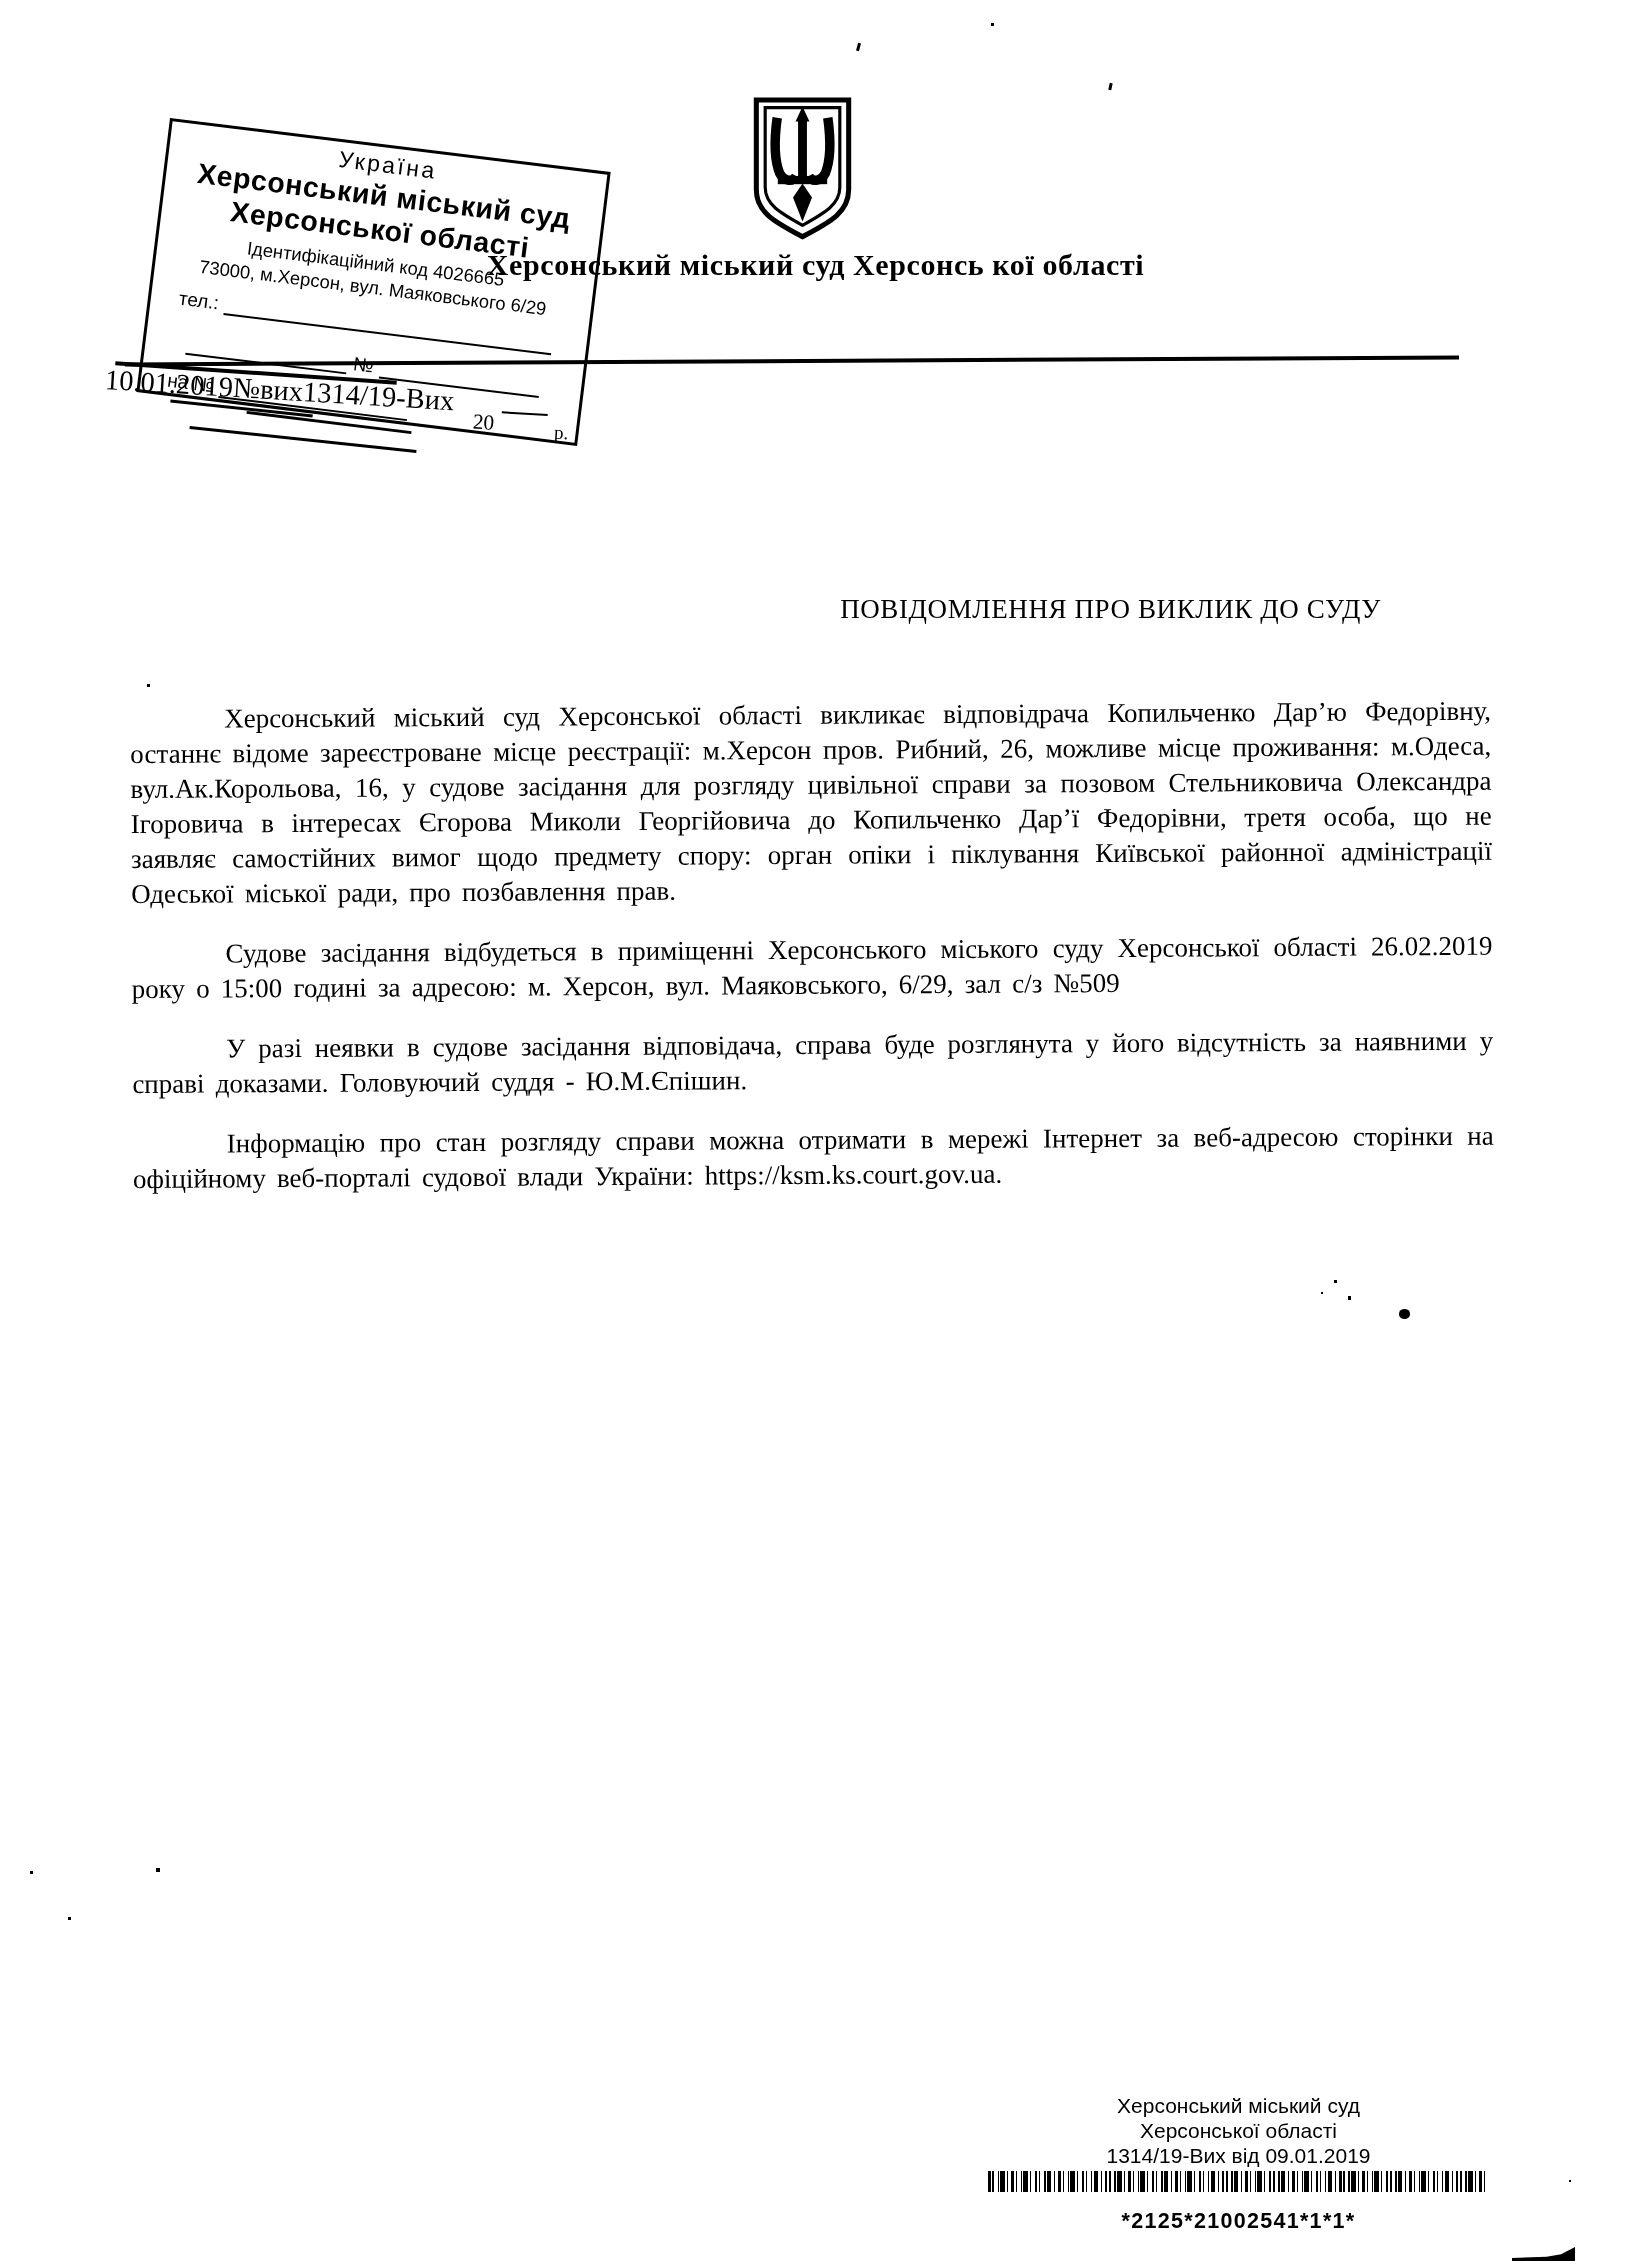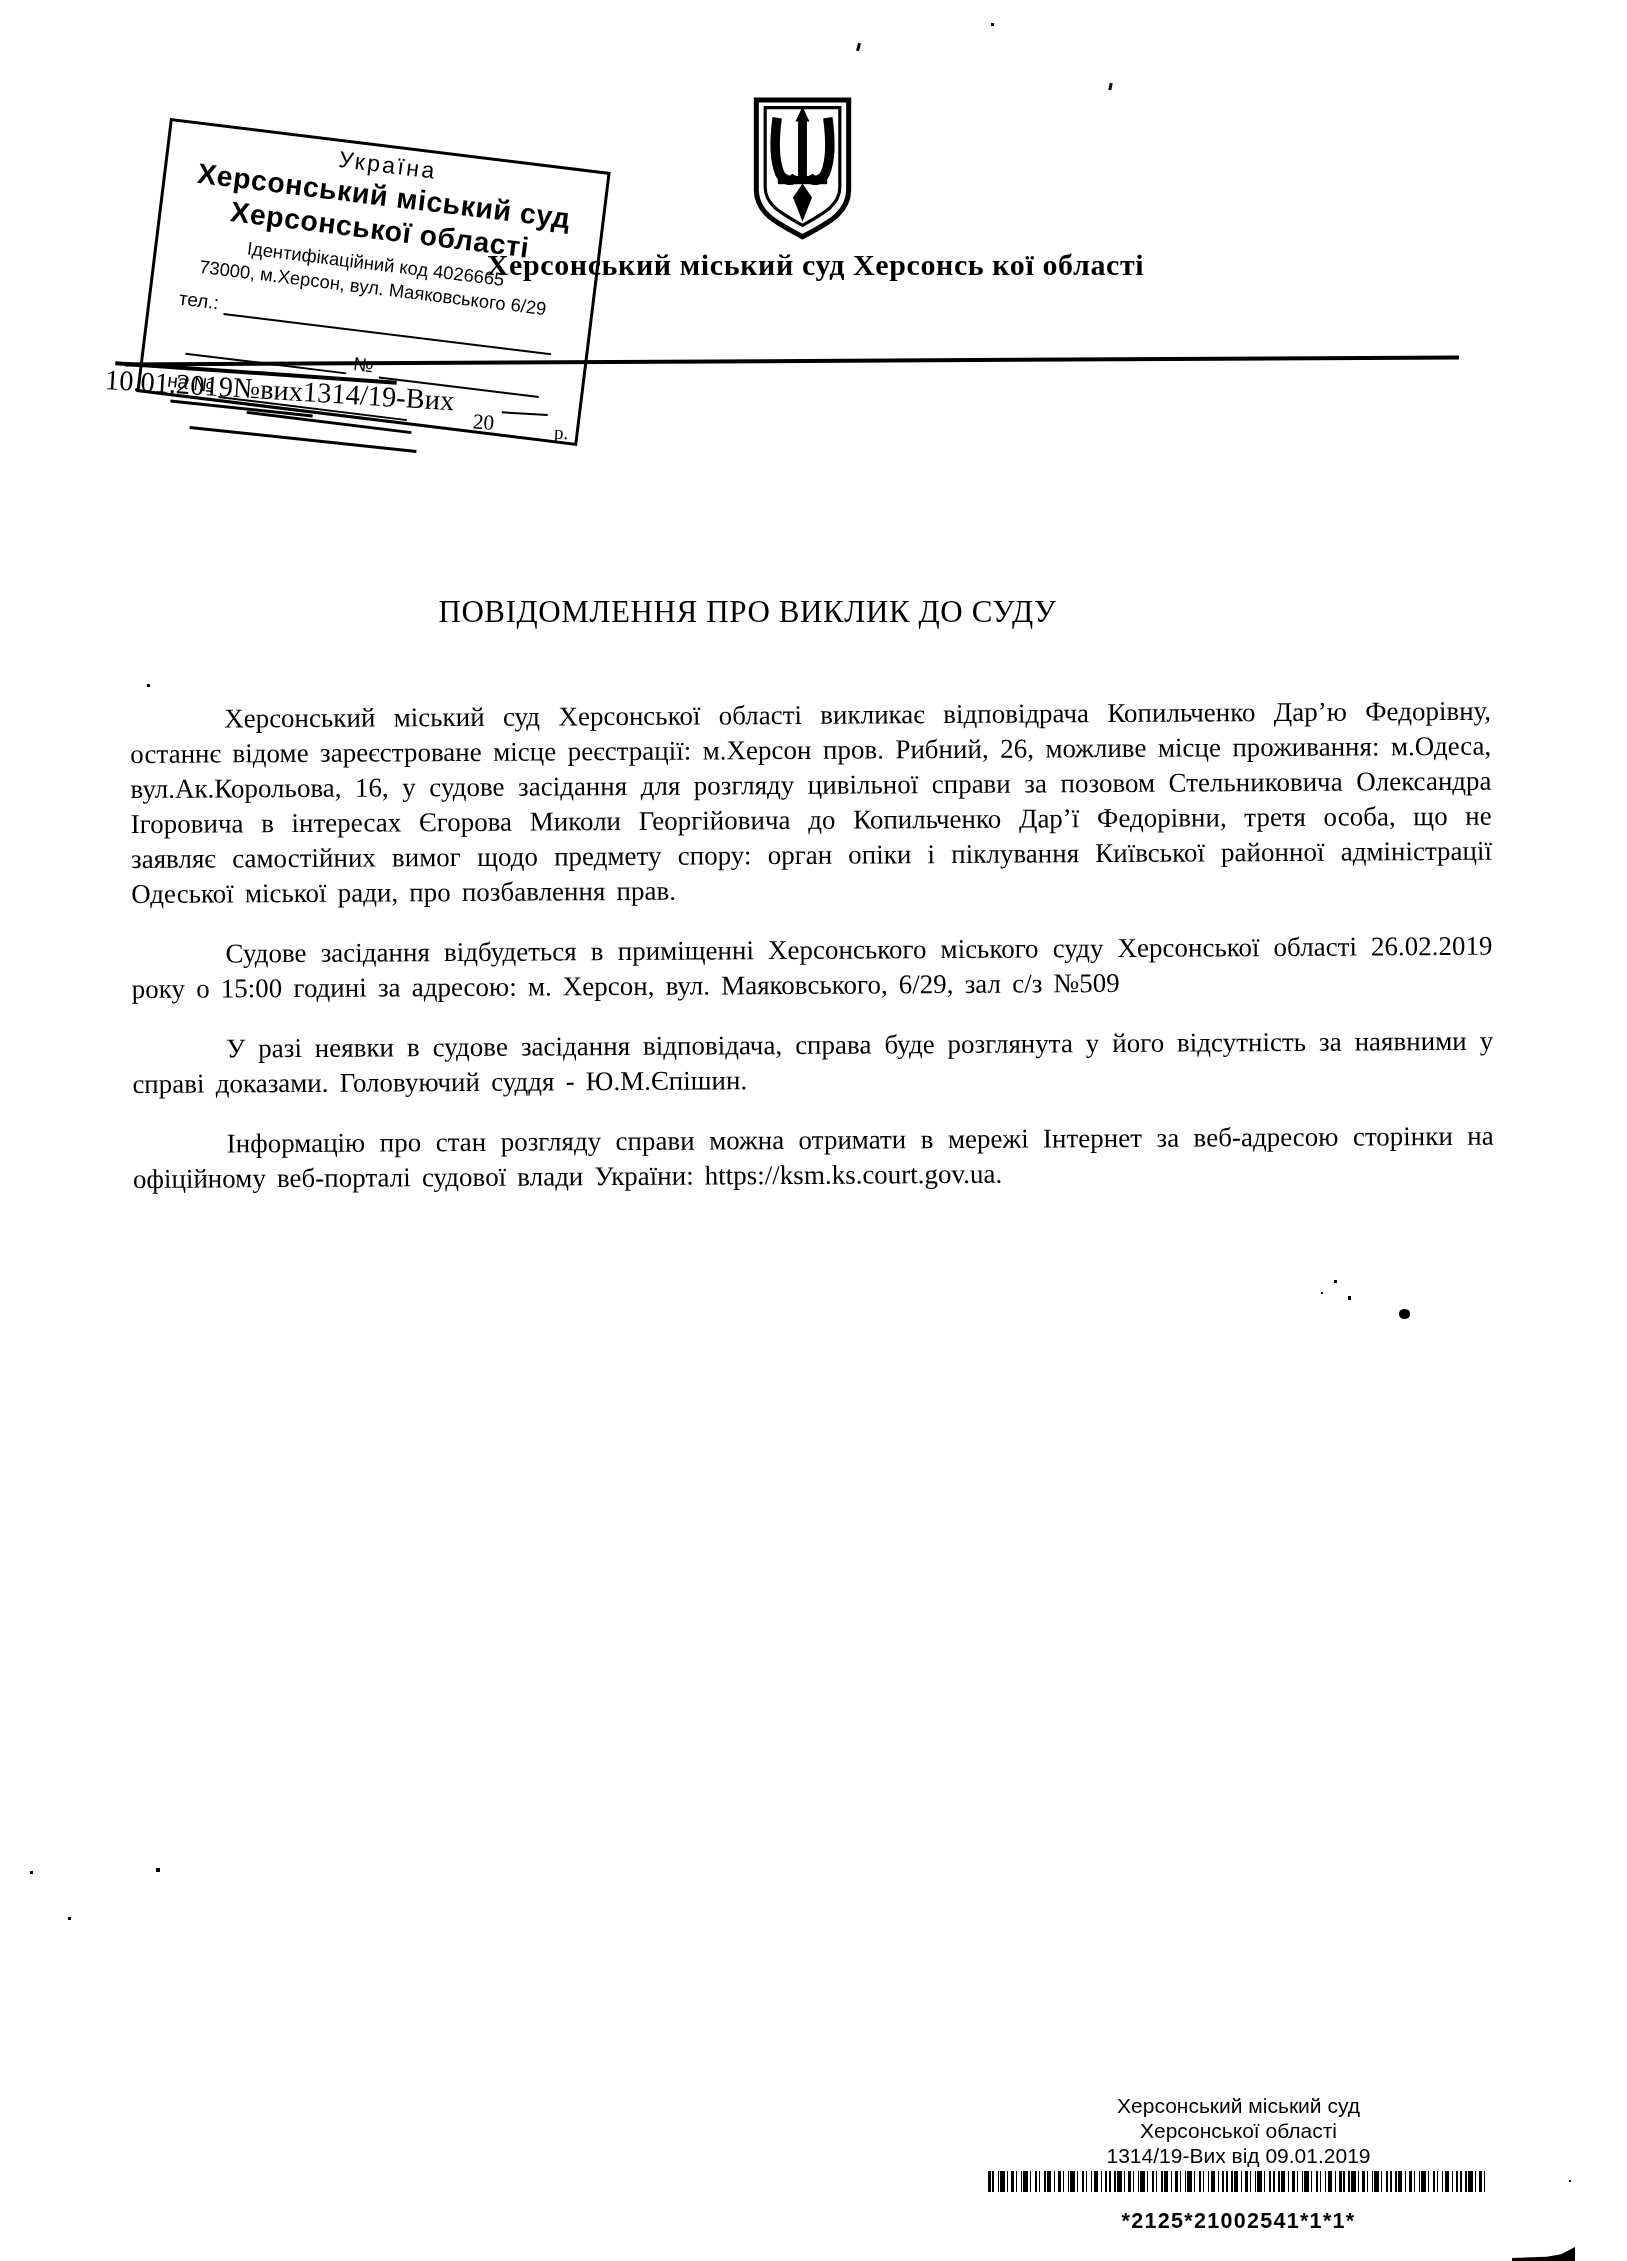--- a/index.html
+++ b/index.html
@@ -55,21 +55,21 @@
     transform:rotate(3.5deg);transform-origin:left top;
     font-size:28.5px;white-space:nowrap;
   }
   .ref-year{font-size:21.5px;margin-left:12.7px;position:relative;top:16.5px;}
   .ref-year-u{display:inline-block;width:46px;border-bottom:2.5px solid #000;}
   .ref-r{font-size:19px;position:relative;top:21.5px;}
 
   
   .doc-title{
     position:absolute;left:114px;top:594px;width:1267px;
-    font-size:31px;text-align:center;letter-spacing:0.6px;
+    font-size:27px;text-align:right;letter-spacing:0.6px;
   }
   .bodytext{
     position:absolute;left:130px;top:702px;width:1361px;
     font-size:27px;line-height:35px;
     text-align:justify;word-spacing:4.4px;
     transform:rotate(-0.35deg);transform-origin:left top;
   }
   .bodytext p{margin:0 0 25px 0;text-indent:94px;}
 
   

